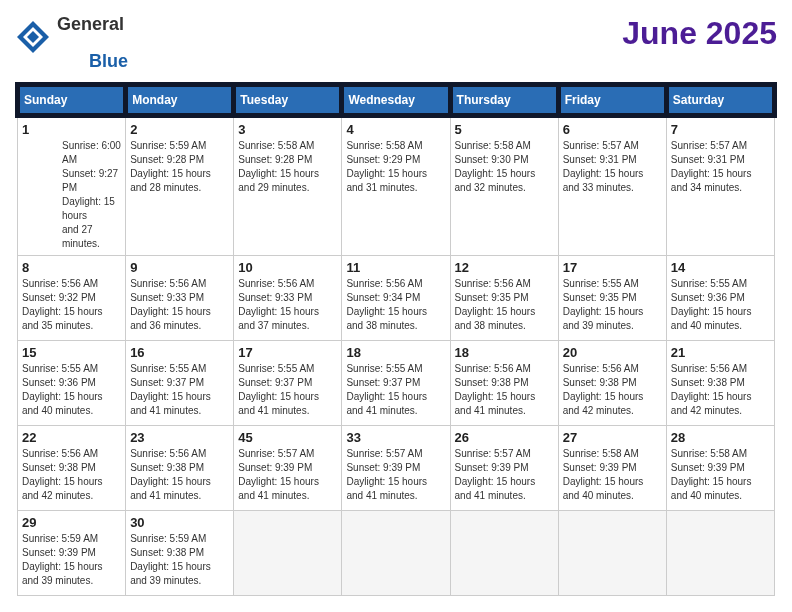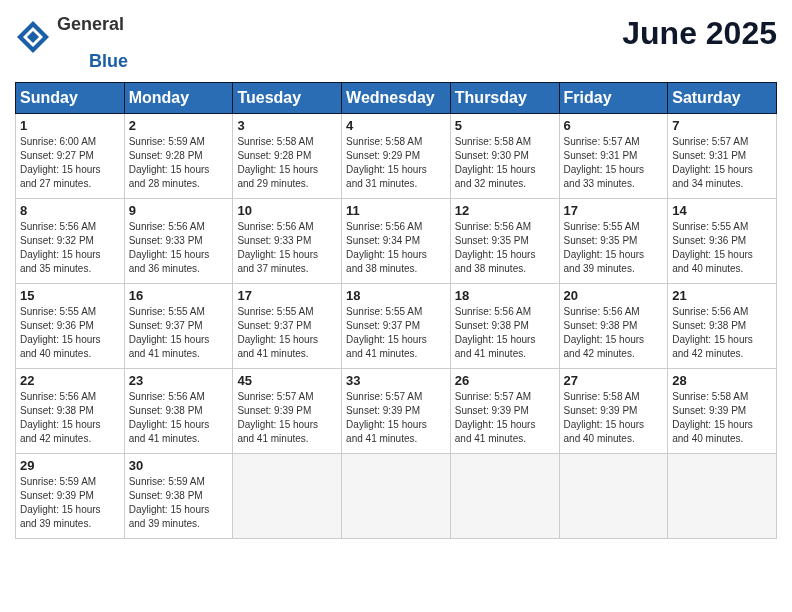--- a/index.html
+++ b/index.html
@@ -29,39 +29,39 @@
       gap: 17px;
     }
     .logo-general { color: #333; }
     .logo-blue { color: #1a5fa8; margin-left: 32px; }
     .title-section {
       text-align: right;
     }
     .month-title {
       font-size: 32px;
       font-weight: bold;
-      color: #0f172a;
+      color: #4c1d95;
     }
     .location {
       font-size: 14px;
       color: #555;
     }
     .calendar {
       width: 100%;
       border-collapse: collapse;
       font-size: 10.5px;
     }
     .calendar th {
       background-color: #2a6db5;
       color: white;
       padding: 6px 4px;
       text-align: left;
-      font-size: 16px;
+      font-size: 12px;
       font-weight: bold;
-      border: 1px solid #0f172a;
+      border: 5px solid #0f172a;
     }
     .calendar td {
       border: 1px solid #ccc;
       vertical-align: top;
       padding: 4px;
       width: 108px;
       min-height: 80px;
     }
     .calendar td.empty {
       background: #f5f5f5;
@@ -114,21 +114,21 @@
       <th>Wednesday</th>
       <th>Thursday</th>
       <th>Friday</th>
       <th>Saturday</th>
     </tr>
   </thead>
   <tbody id="calendar-body">
   <tr class="week-row">
         <td>
           <div class="day-num">1</div>
-          <div class="day-info" style="white-space: pre-line;">Sunrise: 6:00 AM
+          <div class="day-info" style="white-space: pre-line; margin-left: 40px;">Sunrise: 6:00 AM
 Sunset: 9:27 PM
 Daylight: 15 hours
 and 27 minutes.</div>
         </td>
         <td>
           <div class="day-num">2</div>
           <div class="day-info" style="white-space: pre-line;">Sunrise: 5:59 AM
 Sunset: 9:28 PM
 Daylight: 15 hours
 and 28 minutes.</div>

